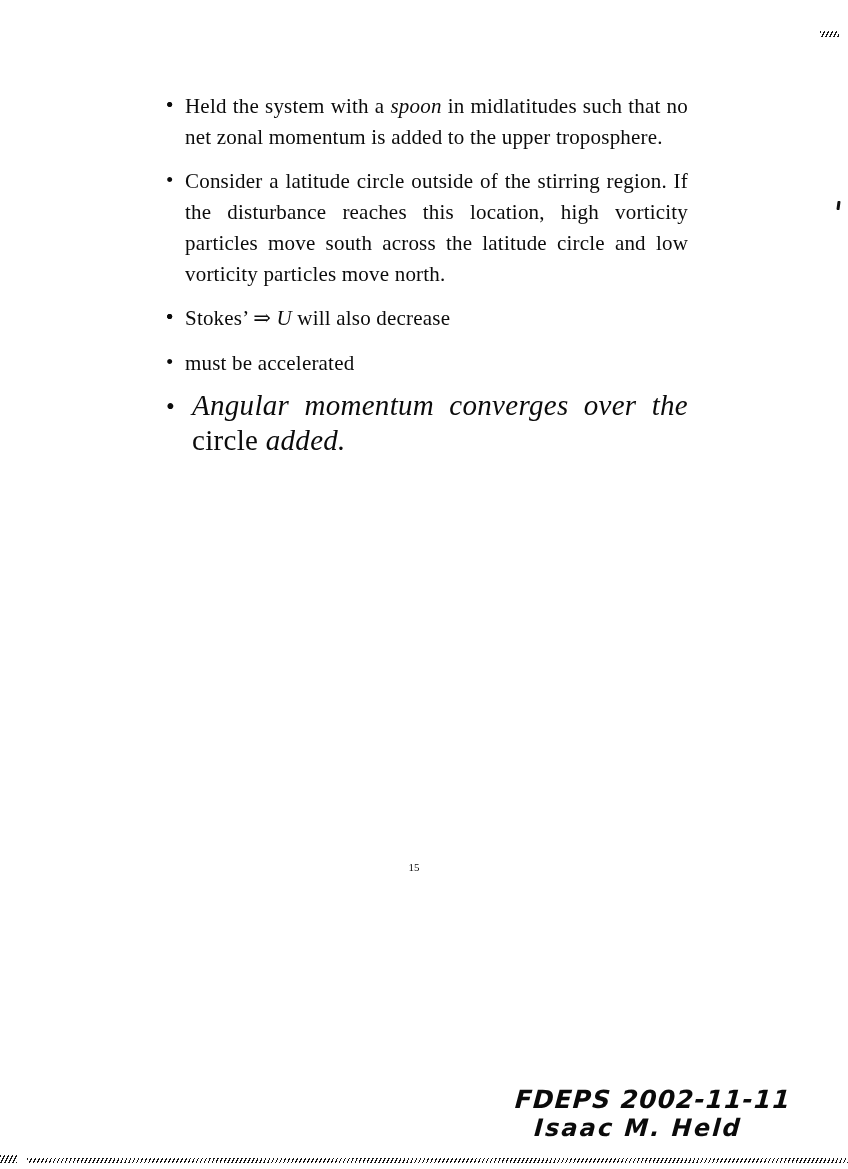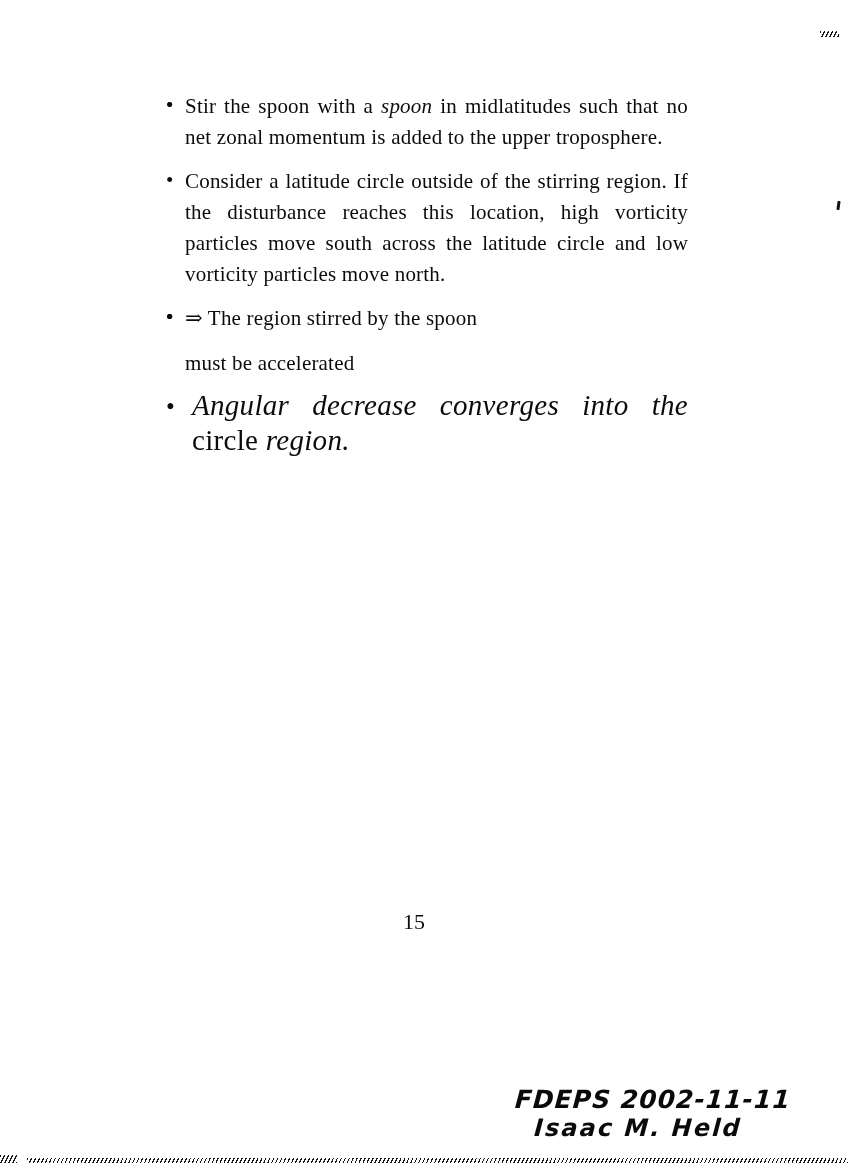--- a/index.html
+++ b/index.html
@@ -47,22 +47,21 @@
   .seg-normal { font-style: normal; }
   .seg-italic { font-style: italic; }
   .seg-arrow  { font-style: normal; }
   .extra-line { margin-top: 14px; text-align: left; }
   .page-number {
     position: absolute;
     left: 399px;
     top: 861px;
     width: 30px;
     text-align: center;
-    font-size: 22px;
-    margin-top: 48px;
+    font-size: 11px;
   }
   .handwriting {
     position: absolute;
     left: 514px;
     top: 1086px;
     width: 250px;
     text-align: center;
     font-family: "DejaVu Sans", sans-serif;
     font-weight: bold;
     font-style: italic;
@@ -93,27 +92,27 @@
 <body>
 
 <div class="page">
 
   <span class="artifact-top-right hatch"></span>
   <span class="artifact-right-tick"></span>
 
   <div class="content">
     <ul class="bullets">
         <li class="item"><span class="dot">•</span></li>
-        <li class="item"><span class="dot">•</span><span><span class="seg-normal">Stir the spoon with a </span><span class="seg-italic">spoon</span><span class="seg-normal"> in midlatitudes such that no net zonal momentum is added to the upper troposphere.</span></span></li>
+        <li class="item"><span class="dot">•</span><span><span class="seg-normal">Held the system with a </span><span class="seg-italic">spoon</span><span class="seg-normal"> in midlatitudes such that no net zonal momentum is added to the upper troposphere.</span></span></li>
         <li class="item"><span class="dot">•</span><span><span class="seg-normal">Consider a latitude circle outside of the stirring region.  If the disturbance reaches this location, high vorticity particles move south across the latitude circle and low vorticity particles move north.</span></span></li>
         <li class="item"><span class="dot">•</span></li>
         <li class="item"><span class="dot">•</span></li>
-        <li class="item"><span class="dot">•</span></li>
-        <li class="item"><span class="dot">•</span><span><span class="seg-arrow">⇒</span><span class="seg-normal"> The region stirred by the spoon</span></span><div class="extra-line">must be accelerated</div></li>
-        <li class="item large"><span class="dot">•</span><span><span class="seg-italic">Angular decrease converges into the </span><span class="seg-normal">circle</span><span class="seg-italic"> region.</span></span></li>
+        <li class="item"><span class="dot">•</span><span><span class="seg-normal">Stokes’ </span><span class="seg-arrow">⇒</span><span class="seg-normal"> </span><span class="seg-italic">U</span><span class="seg-normal"> will also decrease</span></span></li>
+        <li class="item"><span class="dot">•</span><div class="extra-line">must be accelerated</div></li>
+        <li class="item large"><span class="dot">•</span><span><span class="seg-italic">Angular momentum converges over the </span><span class="seg-normal">circle</span><span class="seg-italic"> added.</span></span></li>
       </ul>
   </div>
 
   <div class="page-number">15</div>
 
   <div class="handwriting">
     <div class="hand-line1">FDEPS 2002-11-11</div>
     <div class="hand-line2">Isaac M. Held</div>
   </div>
 

